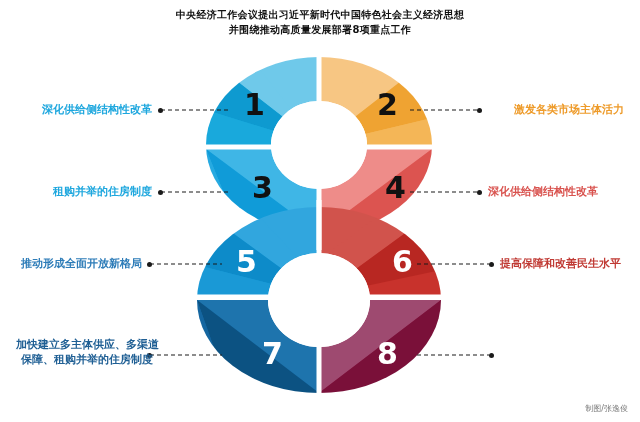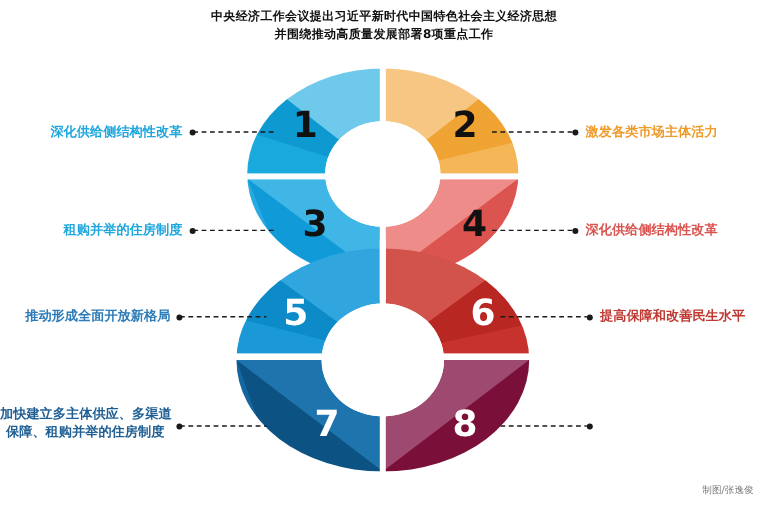--- a/index.html
+++ b/index.html
@@ -45,21 +45,21 @@
   
   .label{
     position:absolute;
     font-size:11px;
     font-weight:bold;
     line-height:1.35;
     white-space:nowrap;
   }
   .label.left{text-align:right;}
   .label.right{text-align:left;}
-  .label.center2{text-align:center;}
+  .label.center2{text-align:center;padding-left:16px;}
 
   
   .dot{
     position:absolute;
     width:5px;height:5px;border-radius:50%;
     background:#1a1a1a;
   }
 
   
   .credit{
@@ -200,21 +200,21 @@
   <div class="num dark" style="left:377px;top:90px;">2</div>
   <div class="num dark" style="left:252px;top:173px;">3</div>
   <div class="num dark" style="left:385px;top:173px;">4</div>
   <div class="num light" style="left:236px;top:247px;">5</div>
   <div class="num light" style="left:392px;top:247px;">6</div>
   <div class="num light" style="left:262px;top:339px;">7</div>
   <div class="num light" style="left:377px;top:339px;">8</div>
 
   <div class="label left" style="left: 0px; top: 103px; width: 152px; color: rgb(30, 167, 222);">深化供给侧结构性改革</div>
 
-  <div class="label right" style="left: 488px; top: 103px; width: 152px; color: rgb(238, 155, 42);">激发各类市场主体活力</div>
+  <div class="label right" style="left: 472px; top: 103px; width: 152px; color: rgb(238, 155, 42); text-align: right;">激发各类市场主体活力</div>
 
   <div class="label left" style="left: 0px; top: 185px; width: 152px; color: rgb(30, 167, 222);">租购并举的住房制度</div>
 
   <div class="label right" style="left: 488px; top: 185px; width: 152px; color: rgb(217, 83, 79);">深化供给侧结构性改革</div>
 
   <div class="label left" style="left: 0px; top: 257px; width: 142px; color: rgb(45, 124, 184);">推动形成全面开放新格局</div>
 
   <div class="label right" style="left: 500px; top: 257px; width: 140px; color: rgb(192, 58, 52);">提高保障和改善民生水平</div>
 
   <div class="label center2" style="left: 0px; top: 338px; width: 142px; color: rgb(31, 95, 148);">

